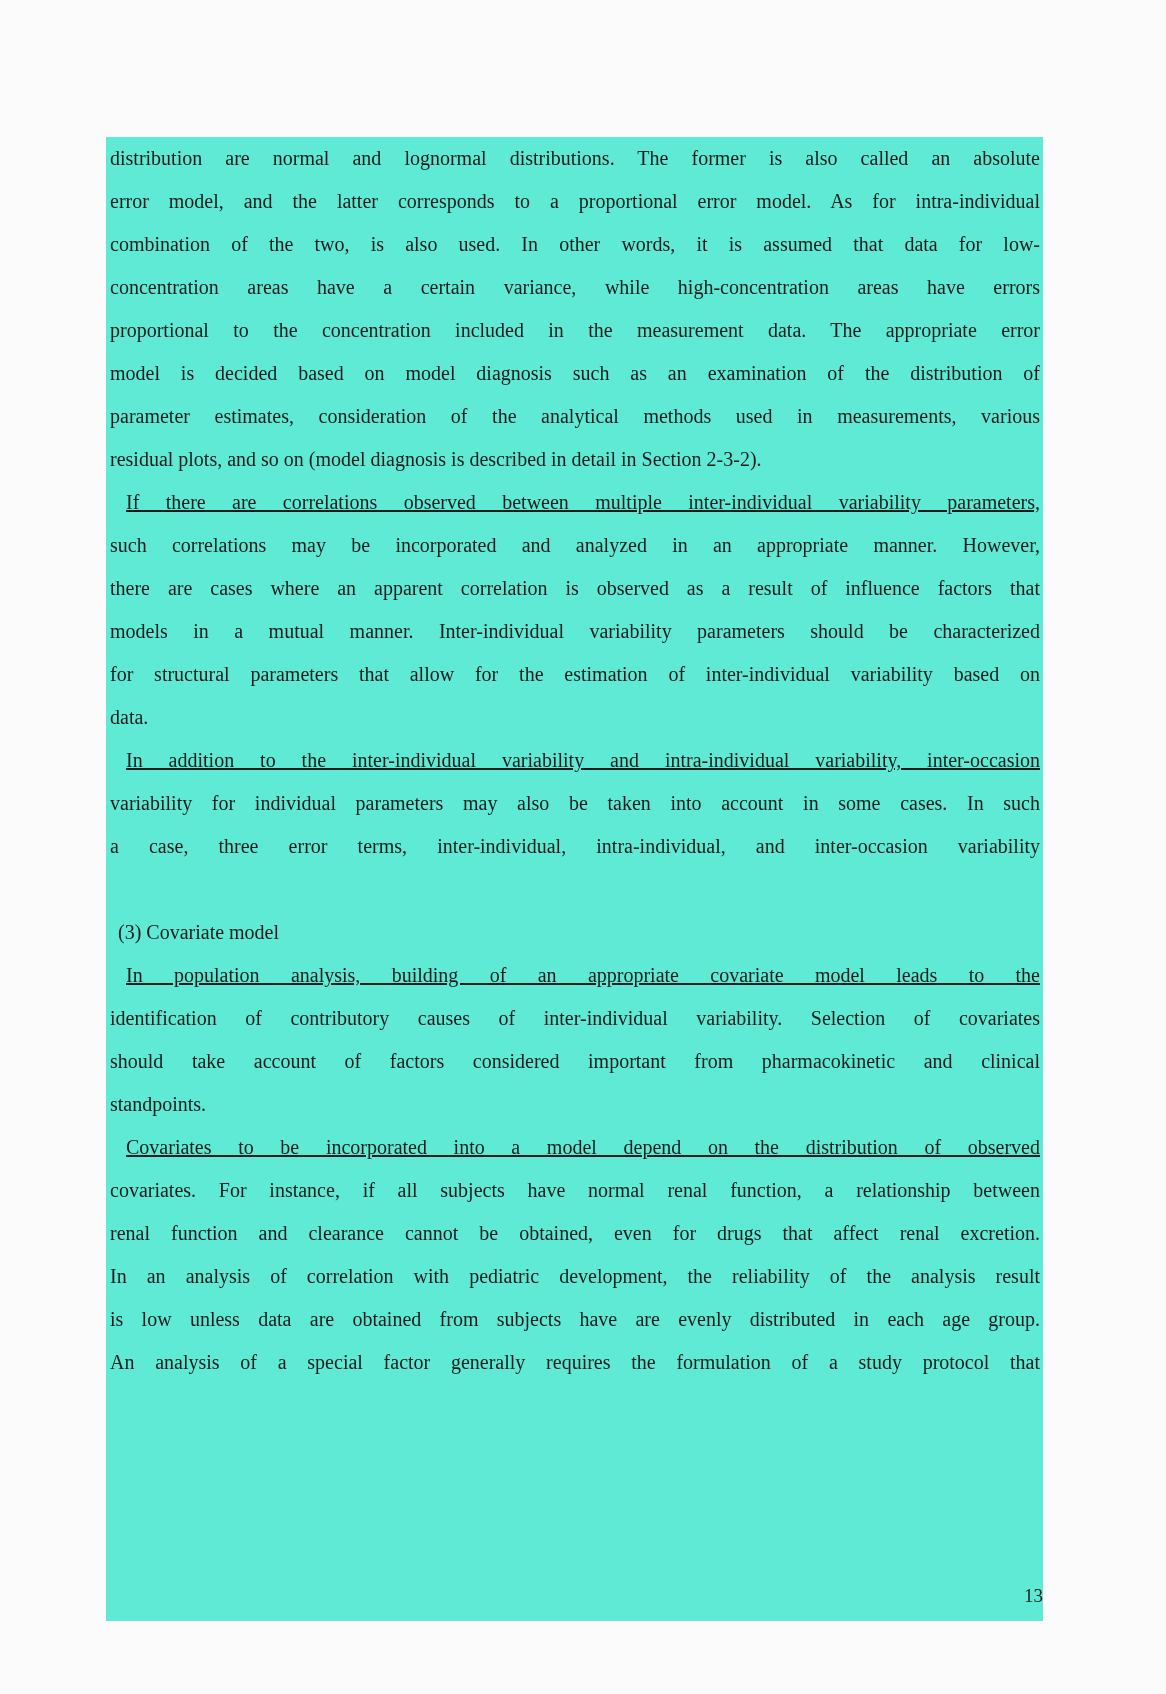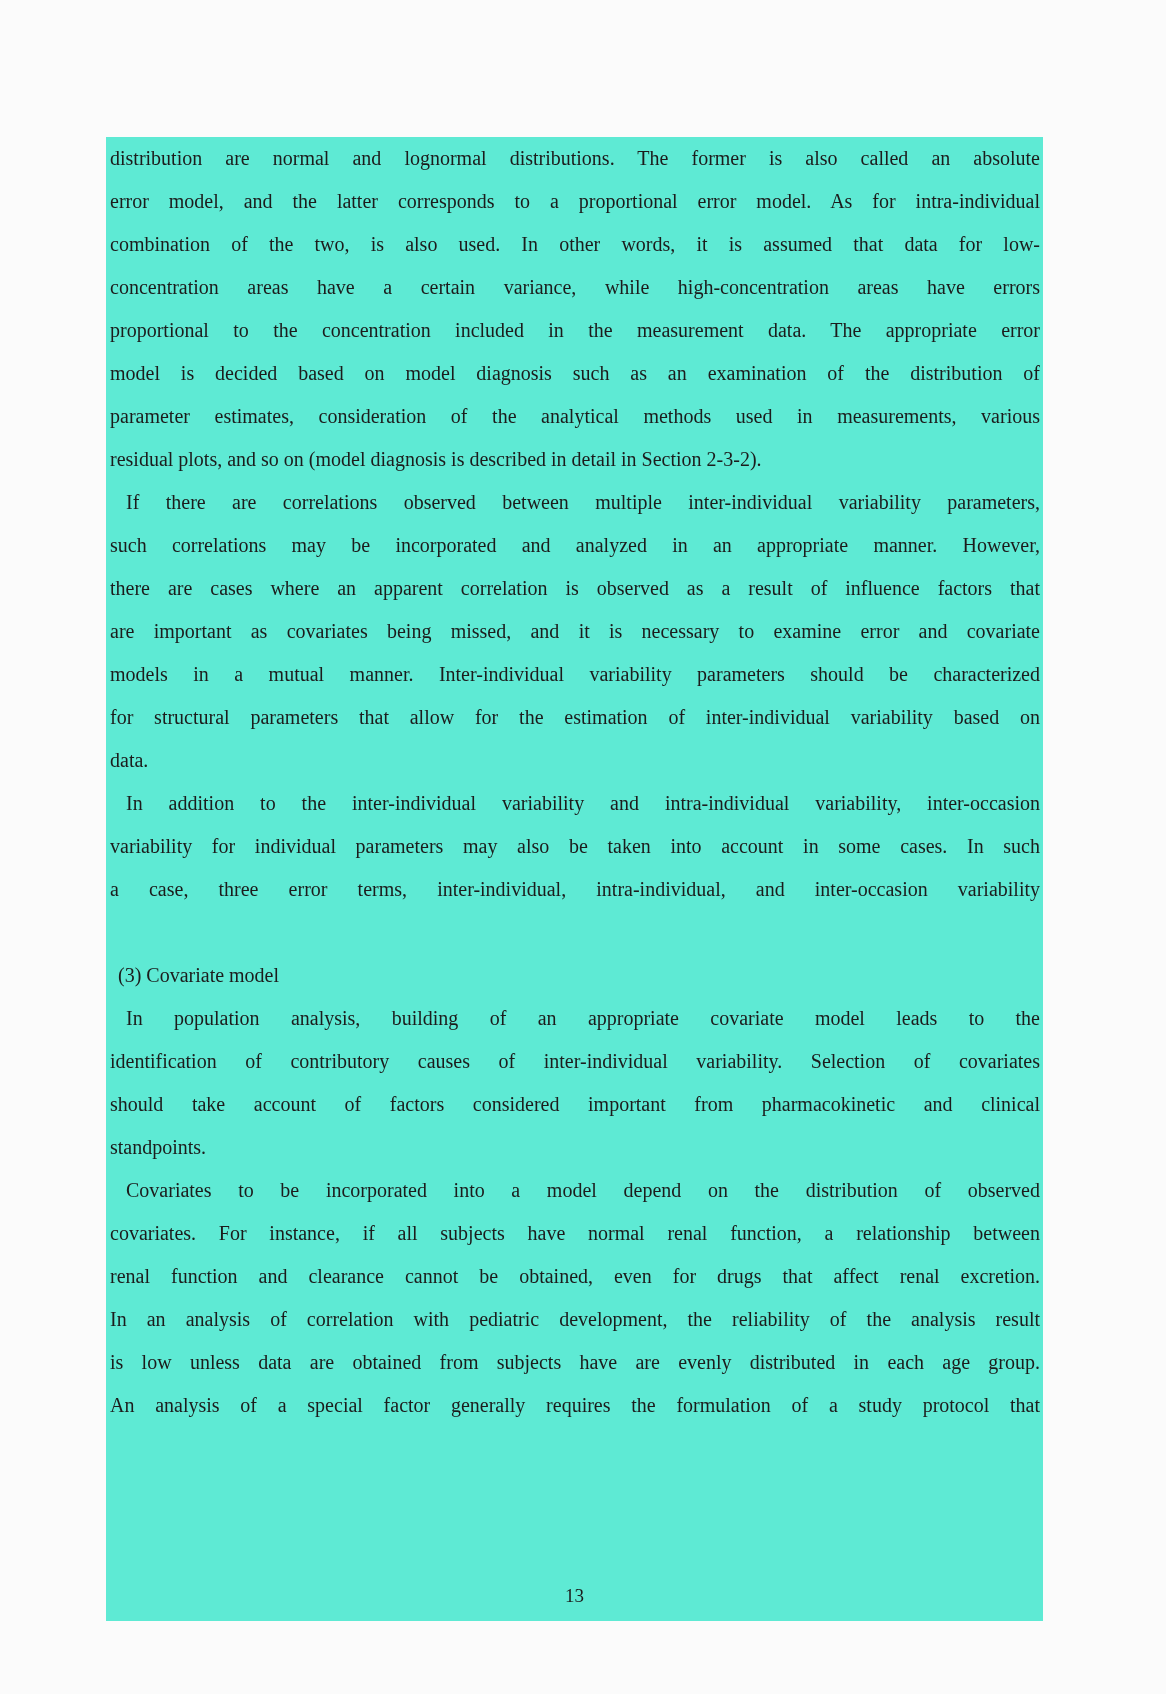--- a/index.html
+++ b/index.html
@@ -38,55 +38,55 @@
   .line.just {
     text-align: justify;
     text-align-last: justify;
   }
   .line.left {
     text-align: right;
     text-align-last: left;
   }
   .line.indent {
     text-indent: 16px;
+    text-decoration: underline;
   }
   .spacer {
     height: 43px;
   }
   .heading {
     font-size: 20px;
     margin-left: 8px;
   }
   .page-number {
     position: absolute;
     left: 0;
     top: 1447px;
     width: 100%;
-    text-align: center;
+    text-align: right;
     font-size: 19px;
     line-height: 24px;
   }
 </style>
 </head>
 <body>
 
 <div class="page">
   <div class="text-block">
       <div class="line just">distribution are normal and lognormal distributions. The former is also called an absolute</div>
       <div class="line just">error model, and the latter corresponds to a proportional error model. As for intra-individual</div>
       <div class="line just">combination of the two, is also used. In other words, it is assumed that data for low-</div>
       <div class="line just">concentration areas have a certain variance, while high-concentration areas have errors</div>
       <div class="line just">proportional to the concentration included in the measurement data. The appropriate error</div>
       <div class="line just">model is decided based on model diagnosis such as an examination of the distribution of</div>
       <div class="line just">parameter estimates, consideration of the analytical methods used in measurements, various</div>
       <div class="line left">residual plots, and so on (model diagnosis is described in detail in Section 2-3-2).</div>
       <div class="line just indent">If there are correlations observed between multiple inter-individual variability parameters,</div>
       <div class="line just">such correlations may be incorporated and analyzed in an appropriate manner. However,</div>
       <div class="line just">there are cases where an apparent correlation is observed as a result of influence factors that</div>
-      <div class="line just">are important as covariates being missed, and it is necessary to examine error and covariate</div>
       <div class="line just">models in a mutual manner. Inter-individual variability parameters should be characterized</div>
       <div class="line just">for structural parameters that allow for the estimation of inter-individual variability based on</div>
       <div class="line left">data.</div>
       <div class="line just indent">In addition to the inter-individual variability and intra-individual variability, inter-occasion</div>
       <div class="line just">variability for individual parameters may also be taken into account in some cases. In such</div>
       <div class="line just">a case, three error terms, inter-individual, intra-individual, and inter-occasion variability</div>
       <div class="spacer"></div>
       <div class="line left heading">(3) Covariate model</div>
       <div class="line just indent">In population analysis, building of an appropriate covariate model leads to the</div>
       <div class="line just">identification of contributory causes of inter-individual variability. Selection of covariates</div>

